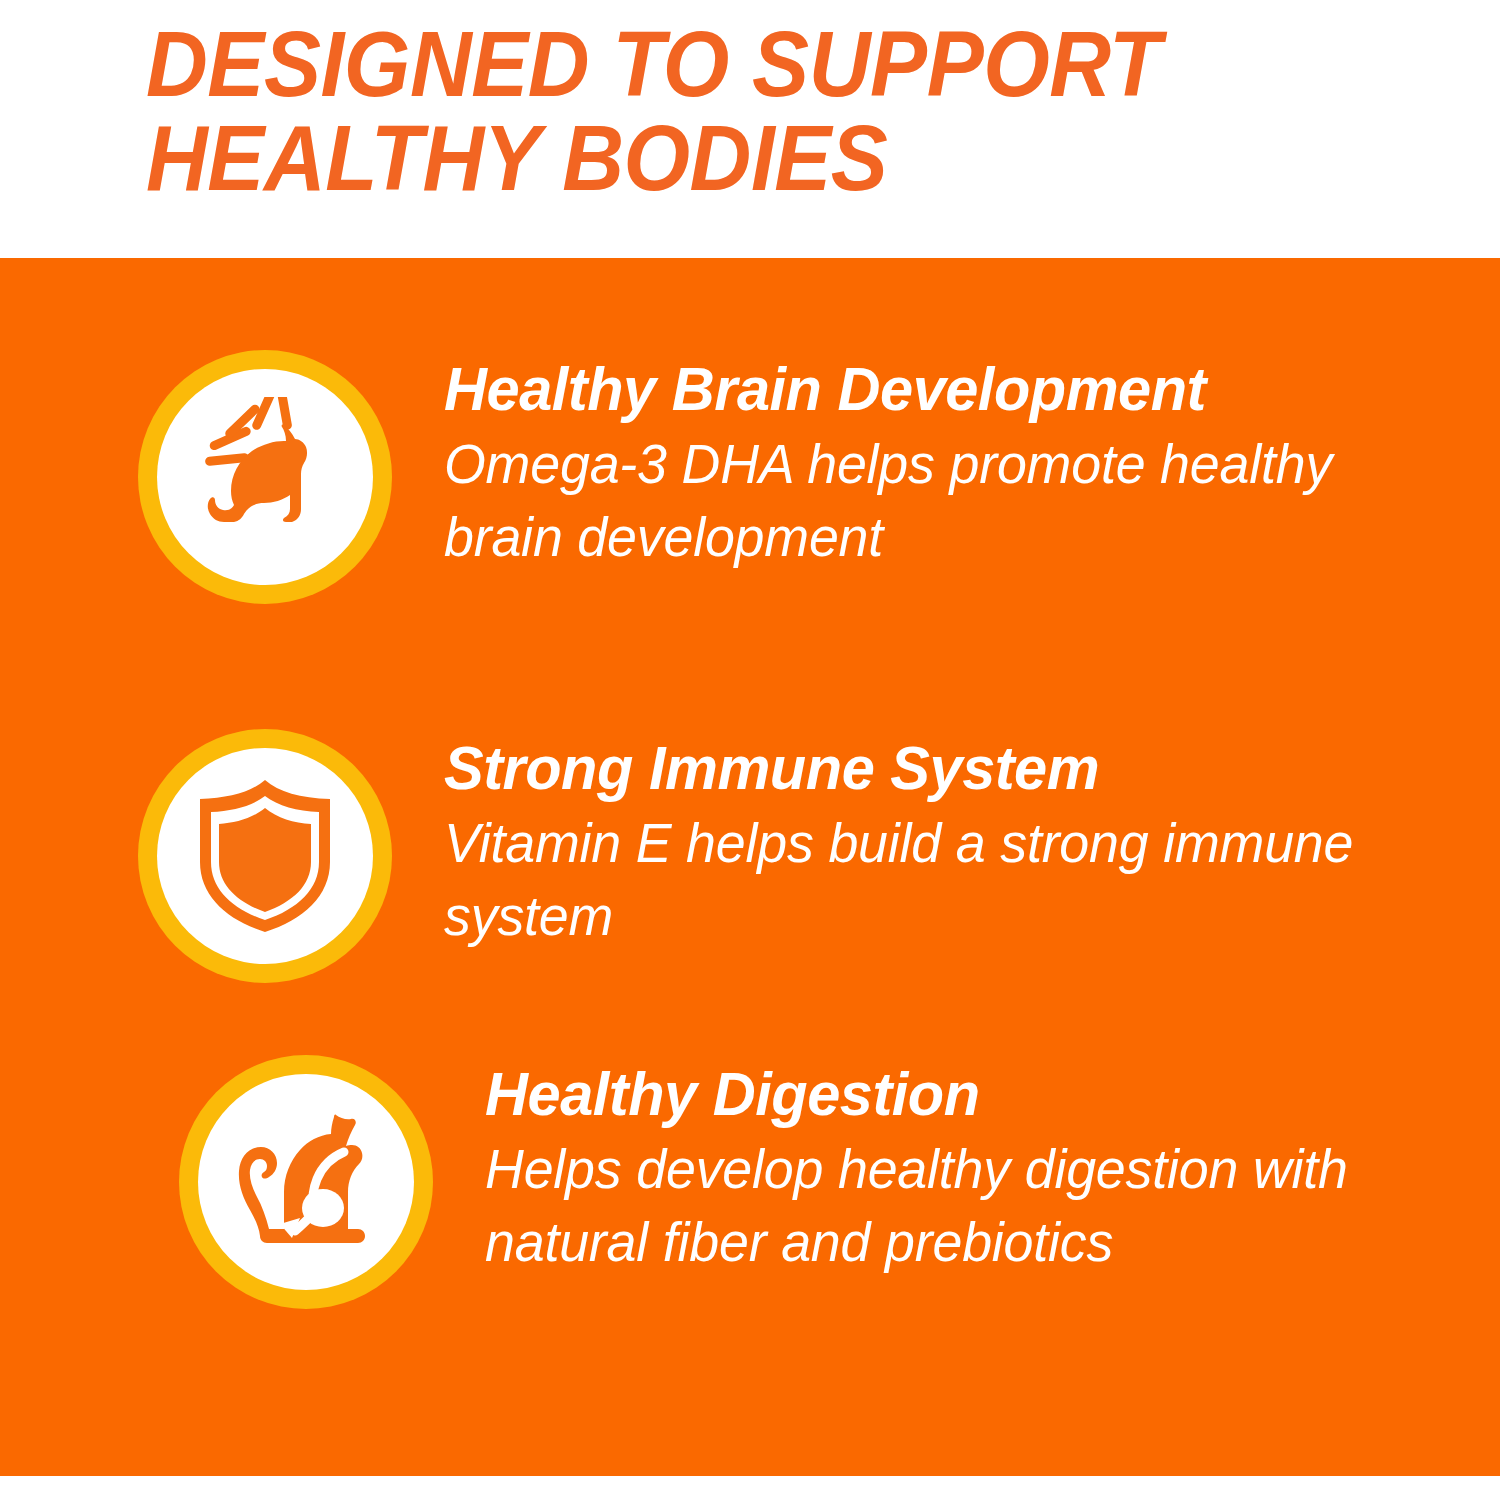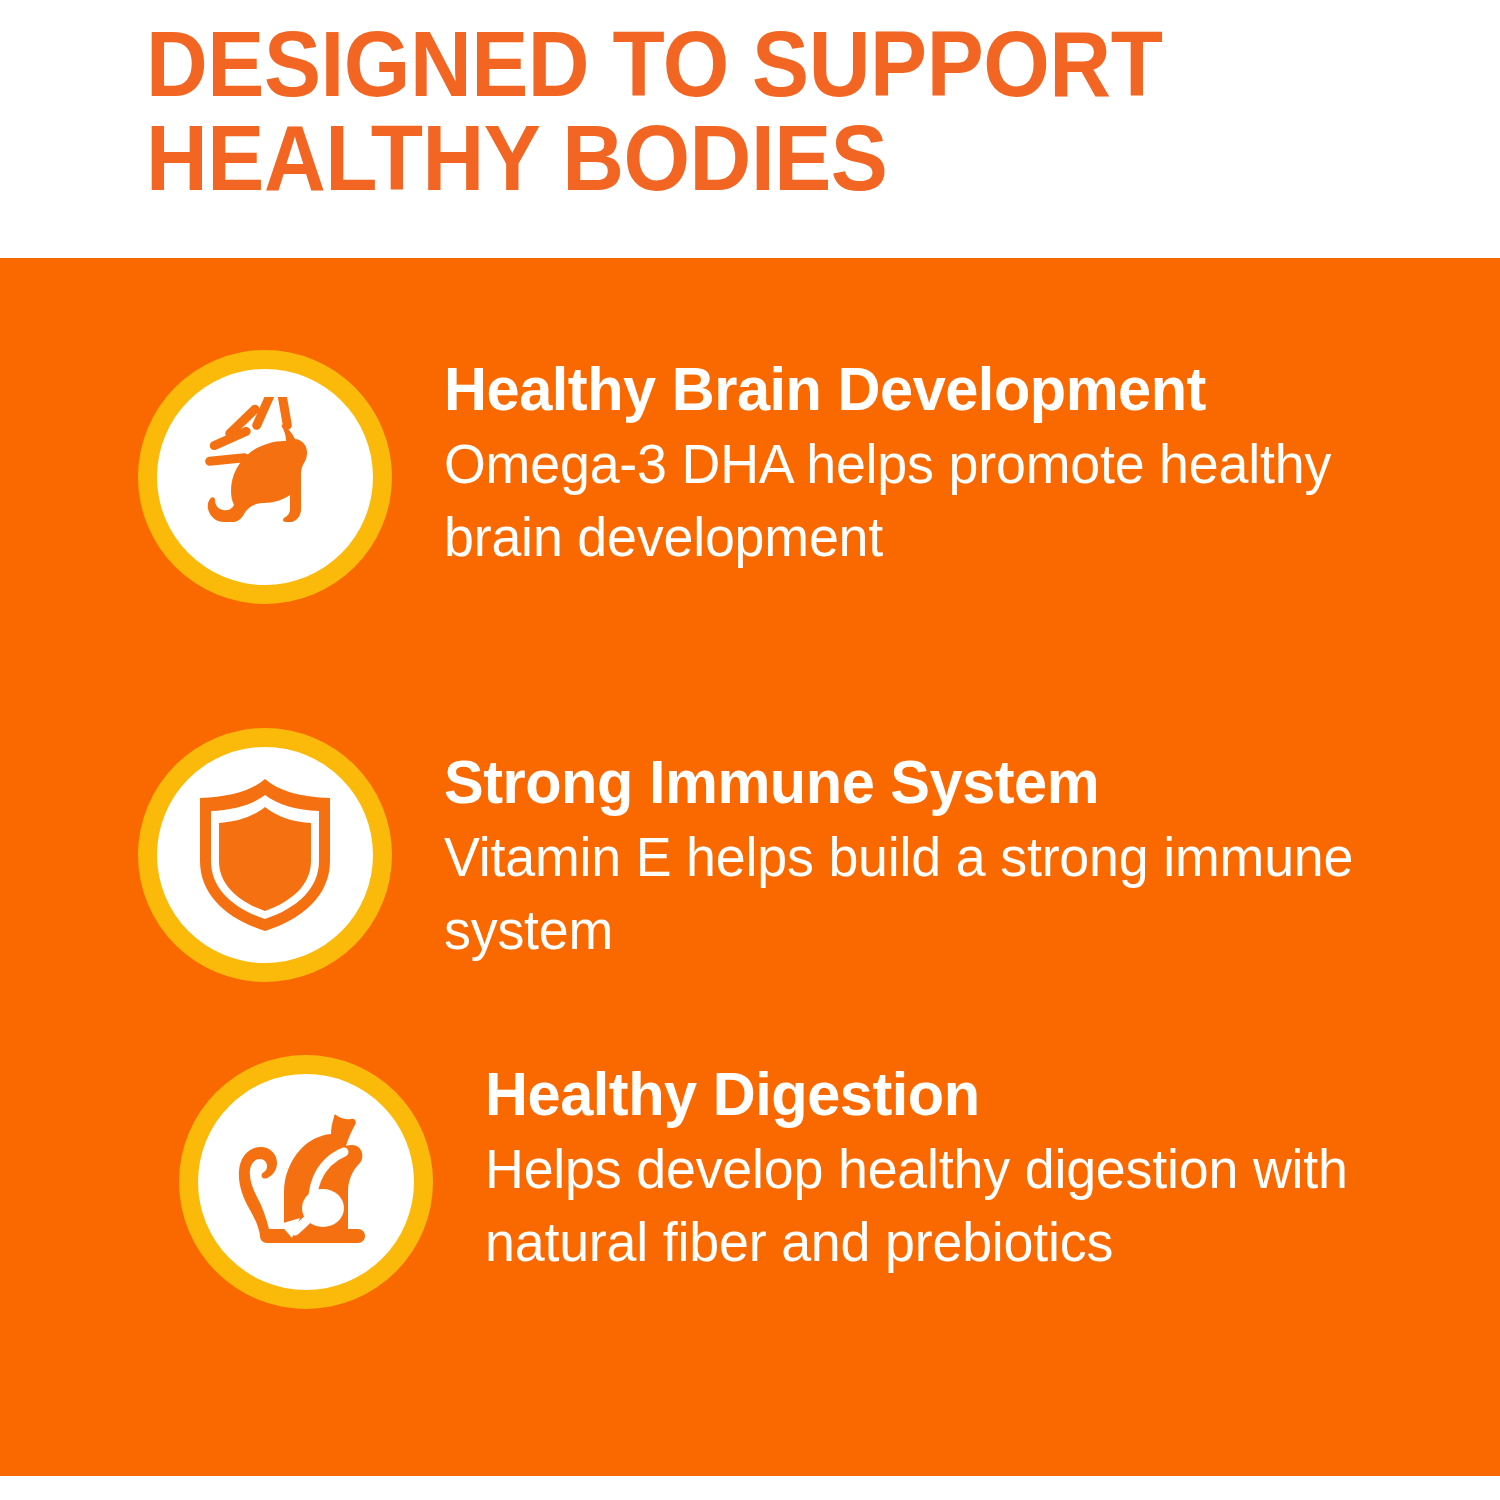--- a/index.html
+++ b/index.html
@@ -13,20 +13,21 @@
     font-family: "Liberation Sans", sans-serif;
     overflow: hidden;
   }
 
   .poster {
     position: relative;
     width: 1500px;
     height: 1500px;
     background: #ffffff;
     box-sizing: border-box;
+    font-style: italic;
   }
 
   
   .header-band {
     position: absolute;
     left: 0;
     top: 0;
     width: 1500px;
     height: 258px;
     background: #ffffff;
@@ -69,21 +70,21 @@
 
   .feature-row {
     position: absolute;
     left: 0;
     width: 1500px;
     height: 300px;
     display: flex;
     align-items: flex-start;
   }
   .feature-row.row-0 { top: 92px; }
-  .feature-row.row-1 { top: 447px; align-items: center; }
+  .feature-row.row-1 { top: 471px; }
   .feature-row.row-2 { top: 797px; margin-left: 41px; }
 
   
   .medallion {
     position: relative;
     flex: 0 0 auto;
     margin-left: 138px;
     width: 254px;
     height: 254px;
     border-radius: 50%;

